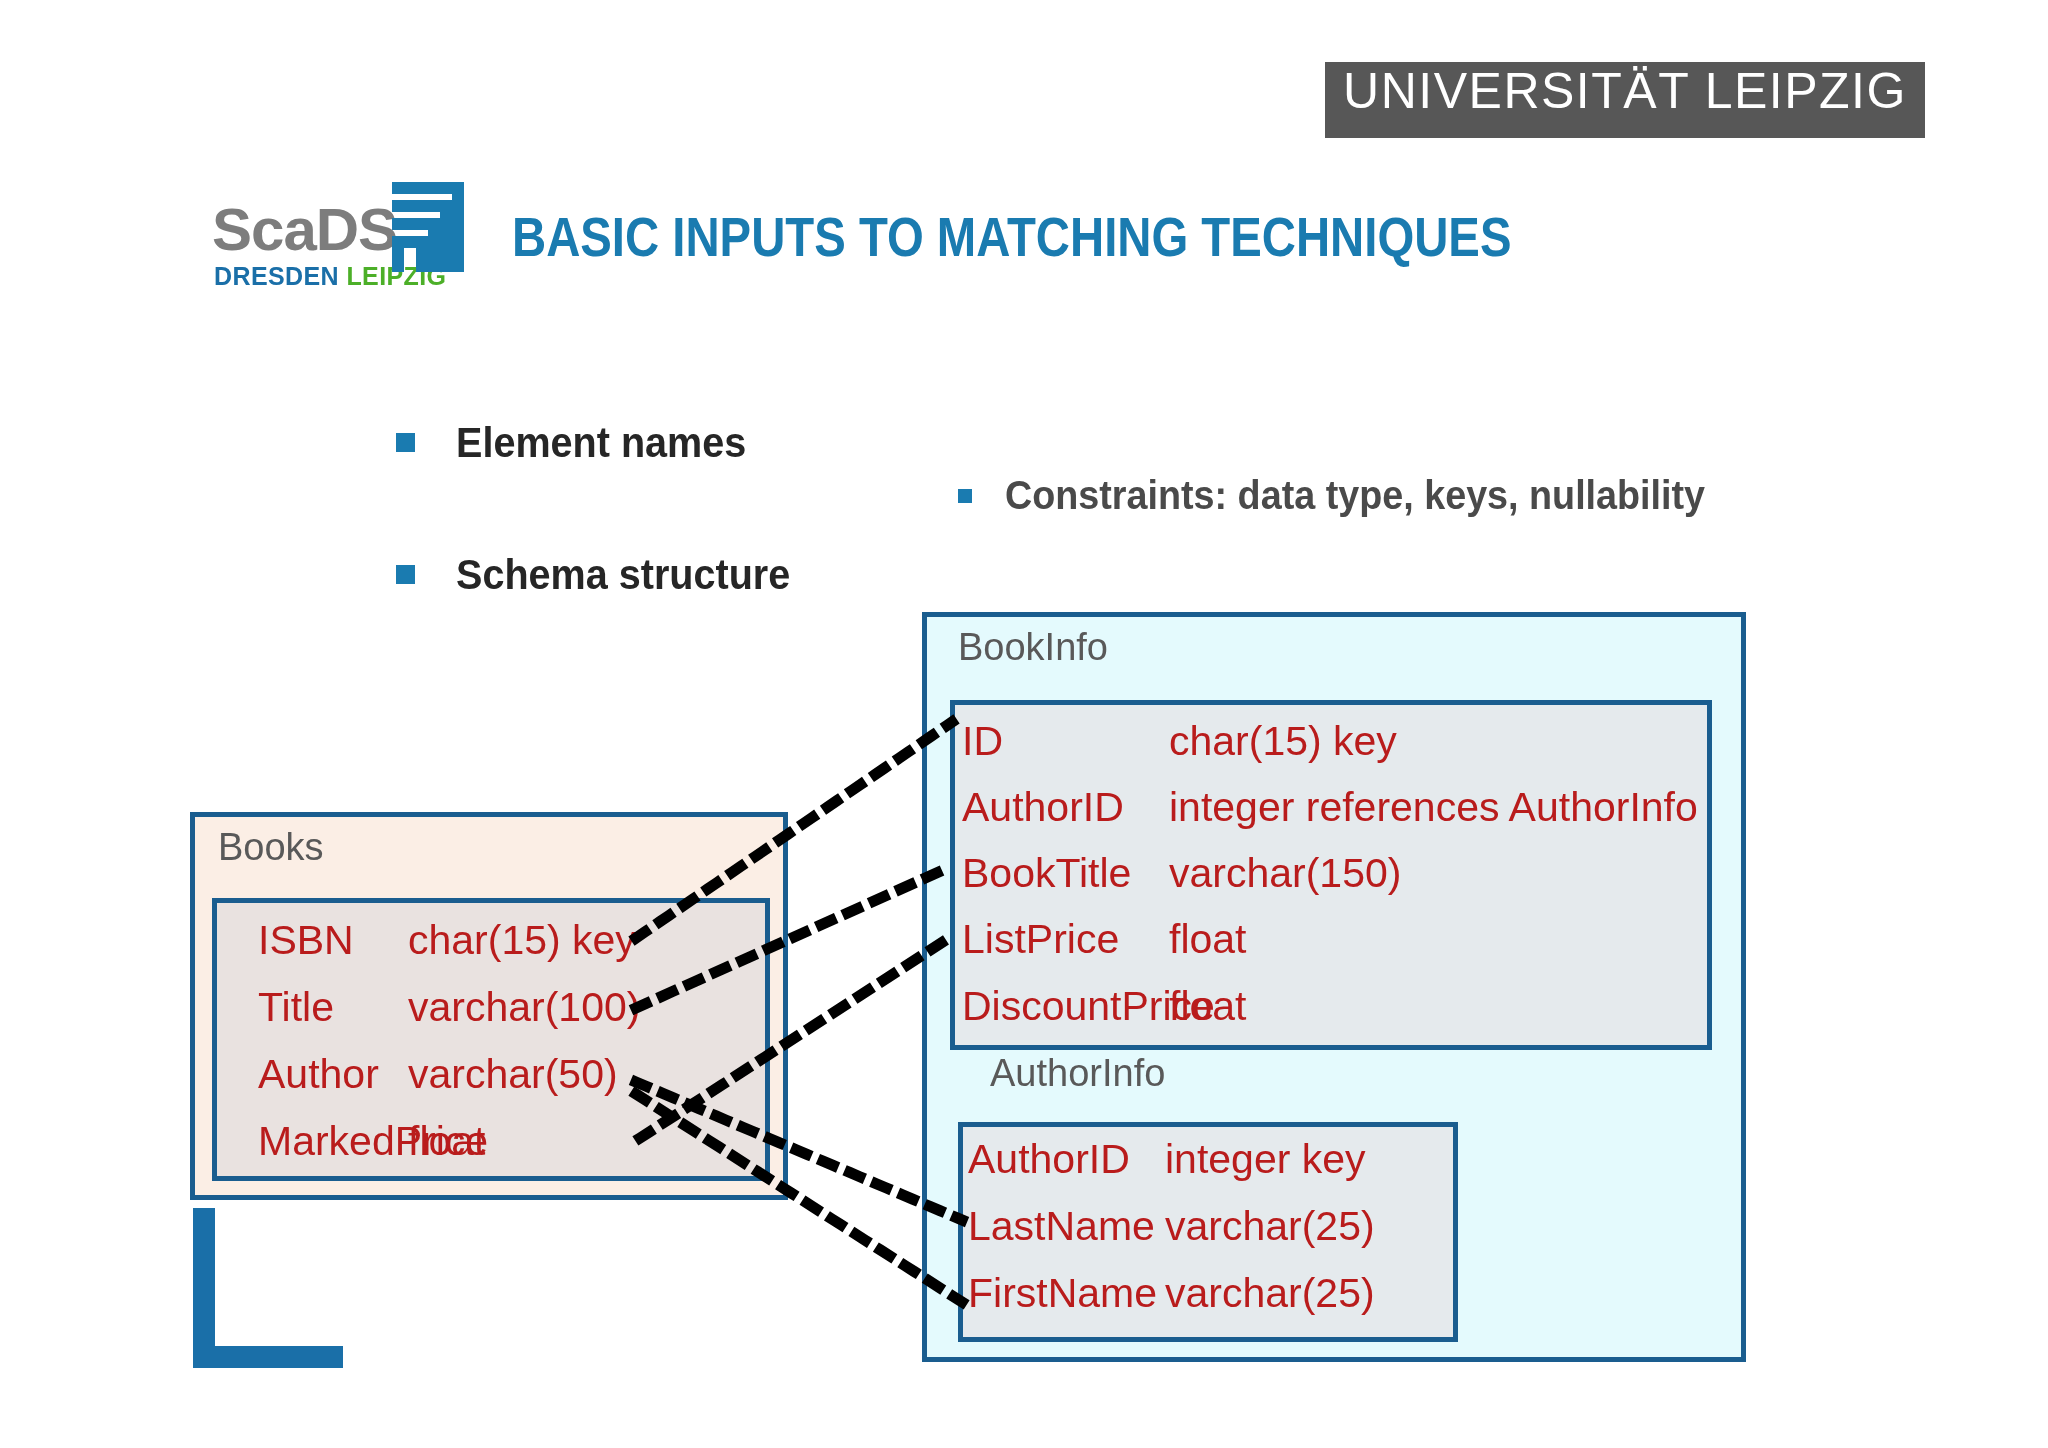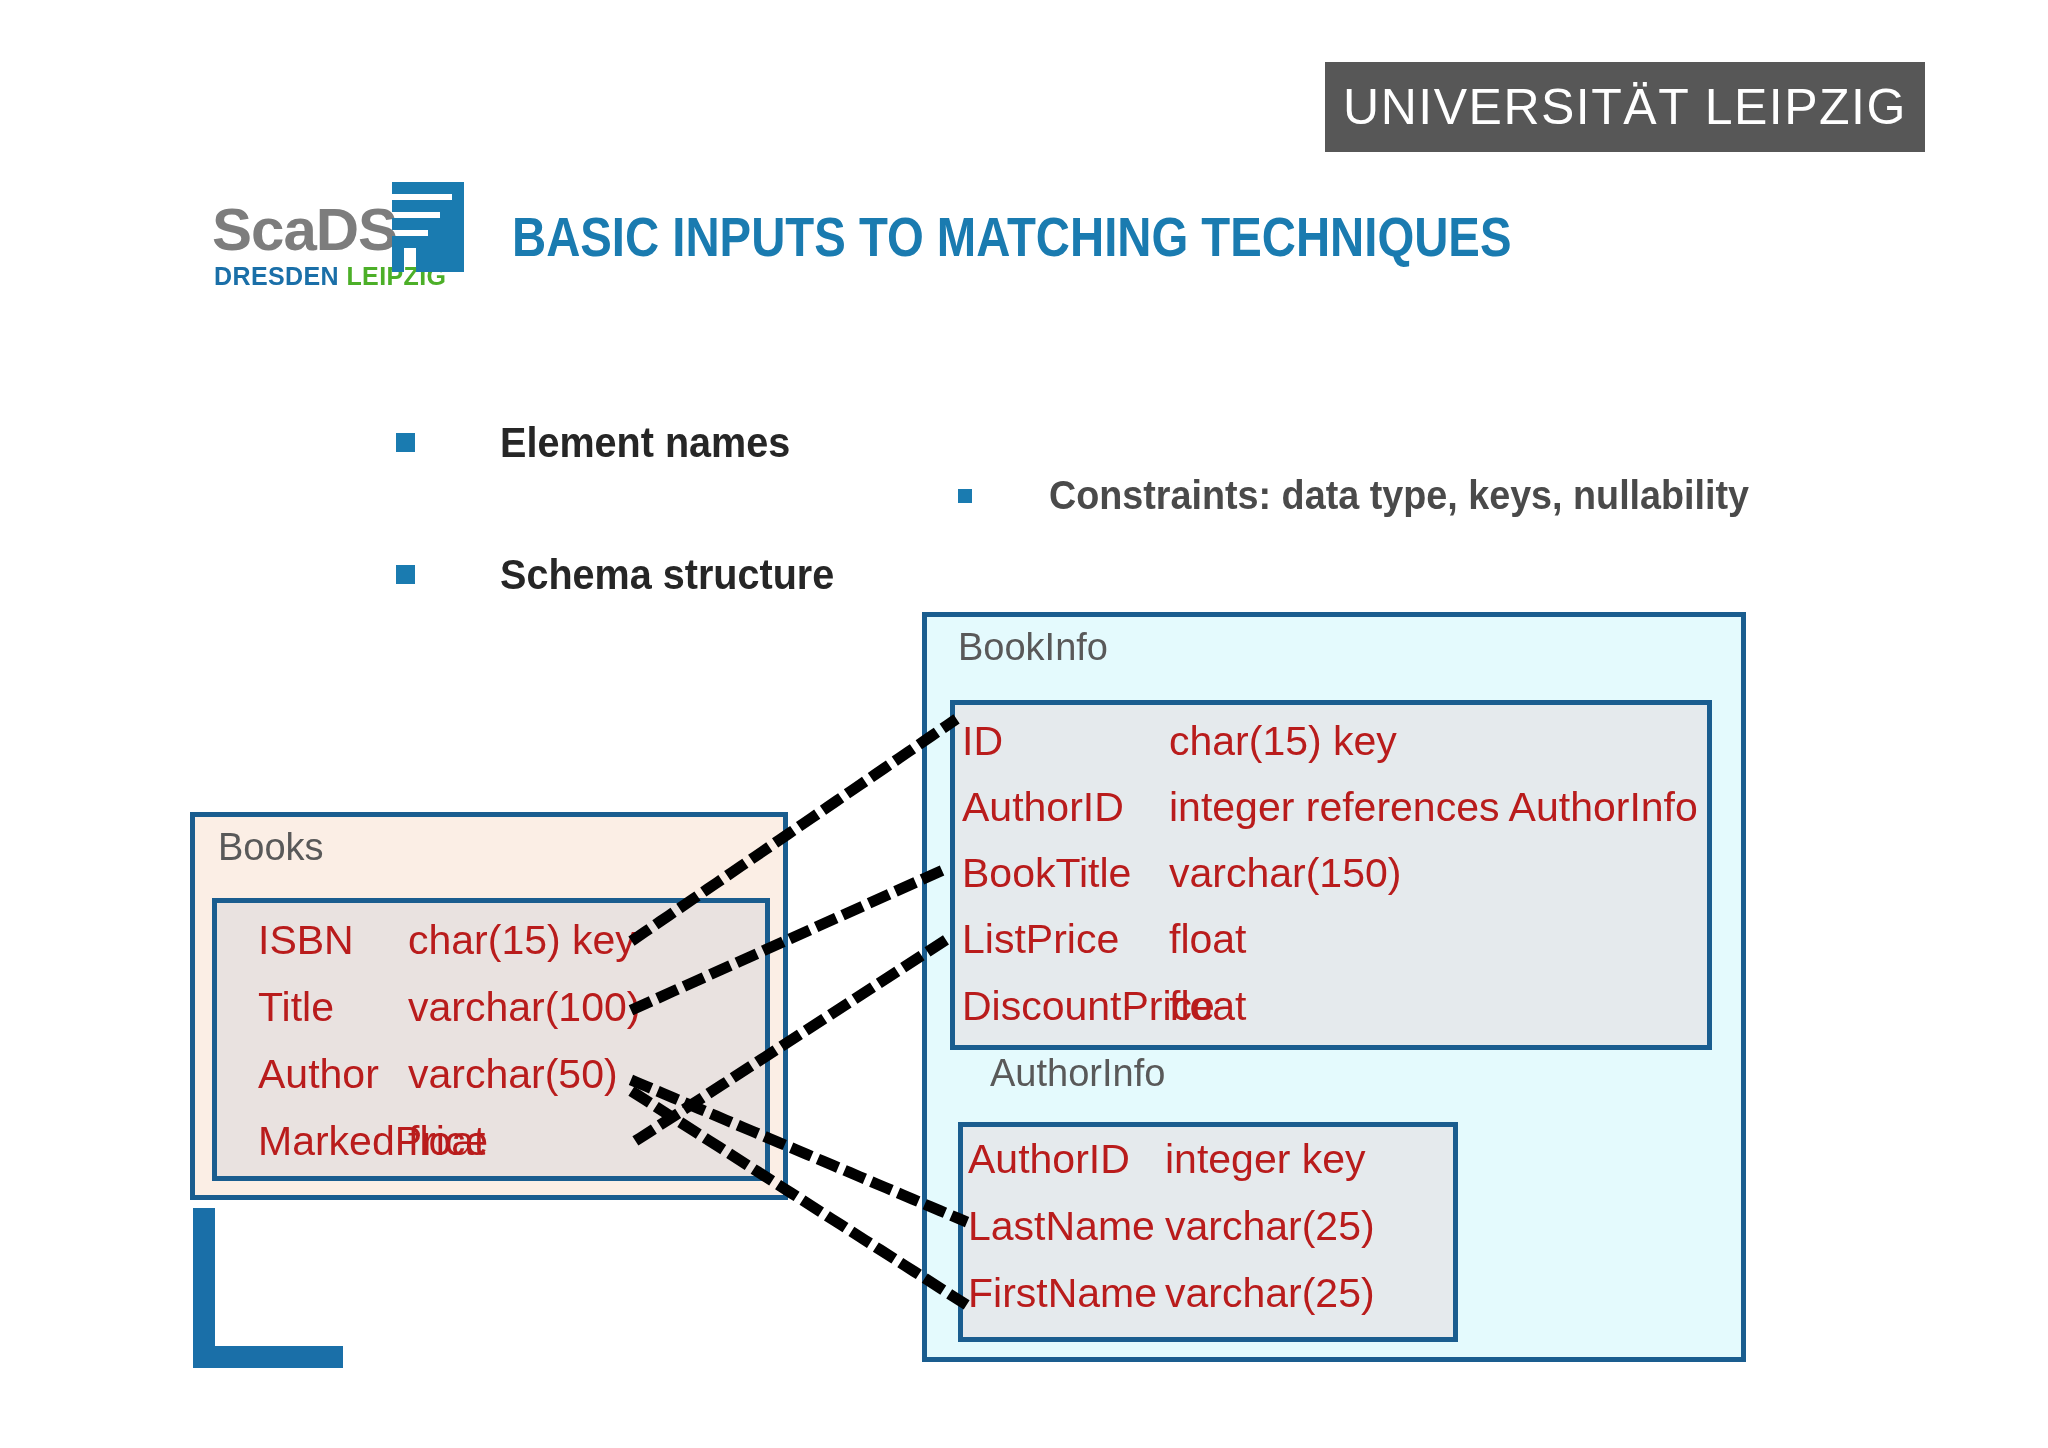--- a/index.html
+++ b/index.html
@@ -17,24 +17,23 @@
     background: #ffffff;
     overflow: hidden;
   }
 
   
   #ul-logo {
     position: absolute;
     left: 1325px;
     top: 62px;
     width: 600px;
-    height: 90px;
+    height: 76px;
     background: #575757;
     display: flex;
-    align-items: center;
     justify-content: center;
   }
   #ul-logo .ul-text {
     color: #ffffff;
     font-size: 50px;
     letter-spacing: 1.5px;
     font-weight: 400;
     white-space: nowrap;
     font-family: "Liberation Sans", sans-serif;
   }
@@ -93,21 +92,20 @@
     transform-origin: left center;
     font-family: "Liberation Sans", sans-serif;
   }
 
   
   .bullet {
     position: absolute;
     display: flex;
     align-items: center;
     white-space: nowrap;
-    gap: 44px;
   }
   .bullet .sq {
     display: inline-block;
     background: #1a7bb0;
   }
   .bullet .btext {
     font-weight: bold;
     font-family: "Liberation Sans", sans-serif;
     transform: scaleX(0.92);
     transform-origin: left center;

